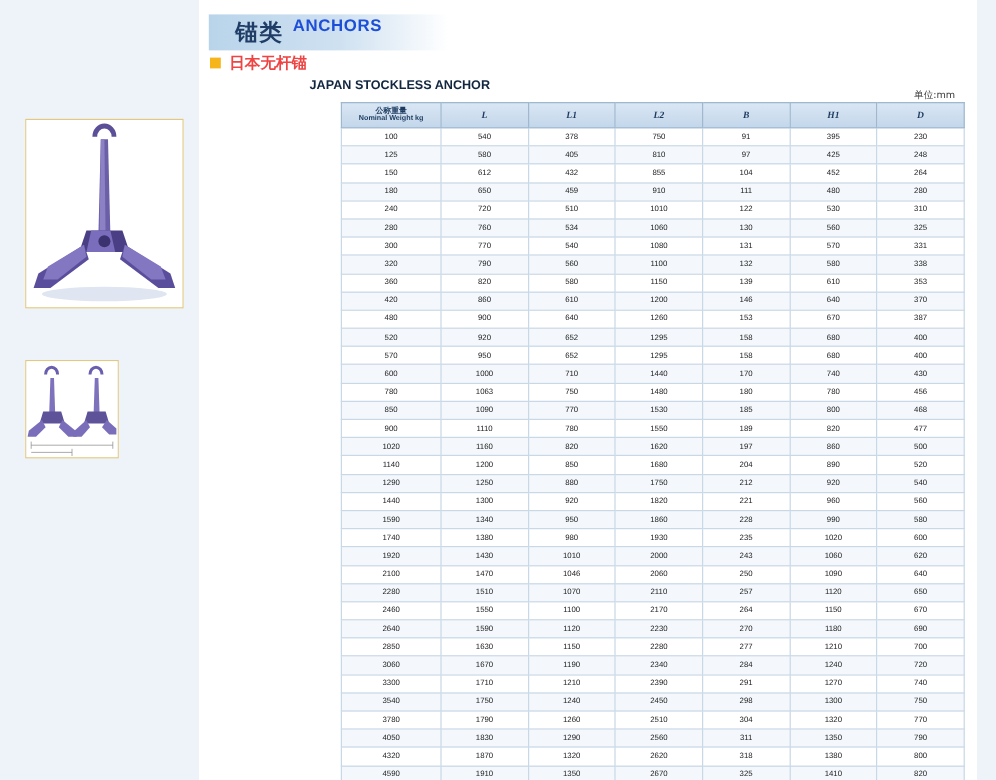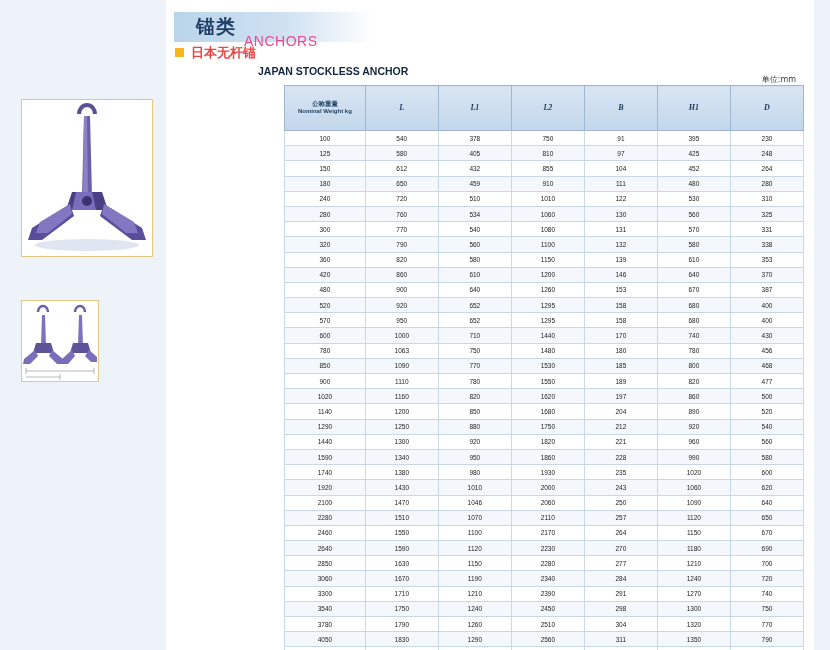--- a/index.html
+++ b/index.html
@@ -51,24 +51,24 @@
     position: absolute;
     left: 30px; top: 14px;
     font-size: 19px;
     font-weight: bold;
     color: #1f3d66;
     letter-spacing: 1px;
     font-family: "DejaVu Sans", sans-serif;
   }
   .title-en {
     position: absolute;
-    left: 78px; top: 33px;
+    left: 78px; top: 13px;
     font-size: 14px;
-    font-weight: normal;
-    color: #ec4899;
+    font-weight: bold;
+    color: #1d4ed8;
     letter-spacing: 0.5px;
   }
 
   
   .sub-marker {
     position: absolute;
     left: 9px; top: 48px;
     width: 9px; height: 9px;
     background: #f5b51b;
   }
@@ -126,21 +126,21 @@
     table-layout: fixed;
   }
   table.spec th {
     background: linear-gradient(to bottom, #d9e6f4 0%, #c3d6ea 100%);
     color: #1c3b5e;
     font-size: 6.5px;
     font-weight: bold;
     height: 20px;
     border: 1px solid #9fb8cf;
     text-align: center;
-    padding: 12px;
+    padding: 0;
     line-height: 1.15;
     font-family: "DejaVu Sans", sans-serif;
   }
   table.spec th .th-en {
     font-size: 6px;
     font-family: "Liberation Sans", sans-serif;
   }
   table.spec th.big {
     font-size: 8px;
     font-style: italic;

